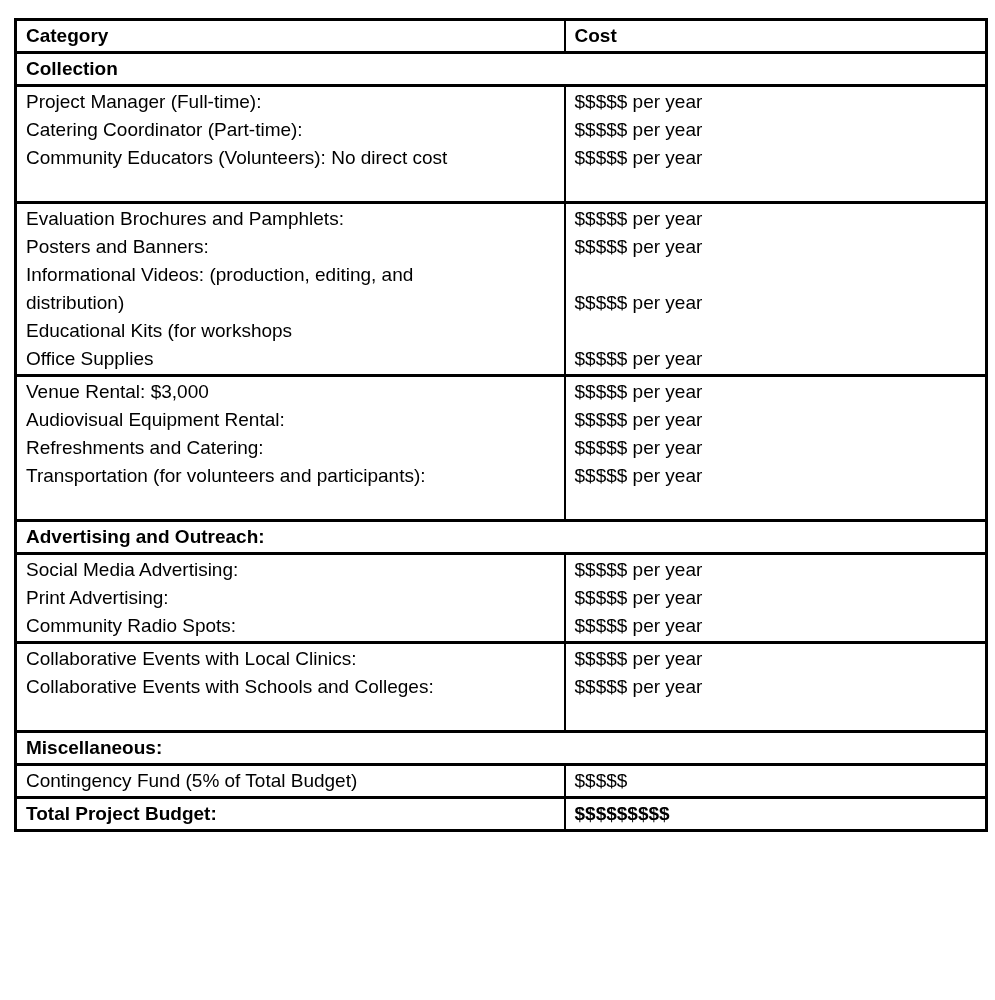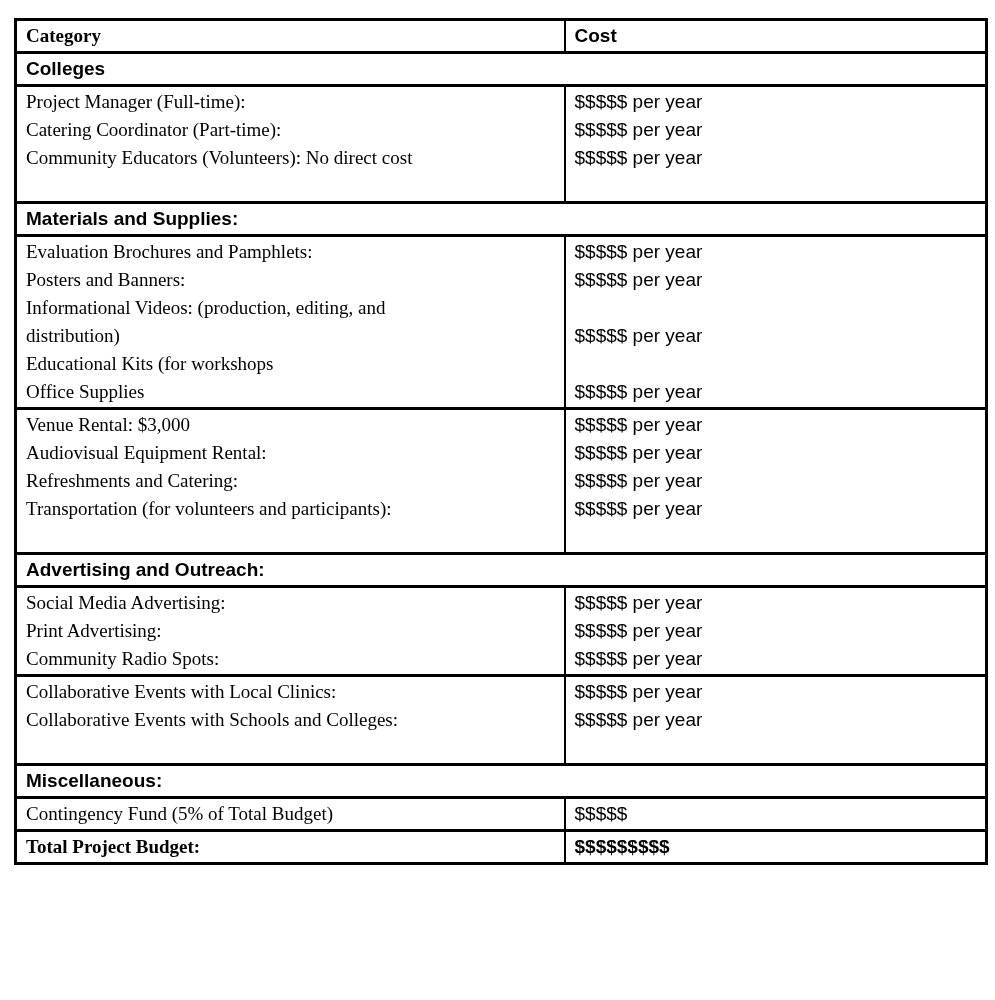--- a/index.html
+++ b/index.html
@@ -34,21 +34,20 @@
     vertical-align: top;
     font-size: 19px;
     line-height: 28px;
     text-align: left;
     overflow: hidden;
   }
   
   table.budget td.cat-cell,
   table.budget th.cat-cell {
     border-right: 2px solid #000000;
-    font-family: Liberation Serif, serif;
   }
   table.budget tr.header-row th {
     font-weight: bold;
     height: 28px;
     white-space: nowrap;
   }
   table.budget tr.section-row td {
     font-weight: bold;
     height: 28px;
     white-space: nowrap;
@@ -72,38 +71,35 @@
     <colgroup>
       <col class="col-cat">
       <col class="col-cost">
     </colgroup>
     <tbody id="budget-body">
         <tr class="header-row">
           <th class="cat-cell">Category</th>
           <th class="cost-cell">Cost</th>
         </tr>
         <tr class="section-row">
-          <td colspan="2">Colleges</td>
+          <td colspan="2">Collection</td>
         </tr>
         <tr class="block-row">
           <td class="cat-cell">
             <div class="line">Project Manager (Full-time):</div>
             <div class="line">Catering Coordinator (Part-time):</div>
             <div class="line">Community Educators (Volunteers): No direct cost</div>
             <div class="line"></div>
           </td>
           <td class="cost-cell">
             <div class="line">$$$$$ per year</div>
             <div class="line">$$$$$ per year</div>
             <div class="line">$$$$$ per year</div>
             <div class="line"></div>
           </td>
-        </tr>
-        <tr class="section-row">
-          <td colspan="2">Materials and Supplies:</td>
         </tr>
         <tr class="block-row">
           <td class="cat-cell">
             <div class="line">Evaluation Brochures and Pamphlets:</div>
             <div class="line">Posters and Banners:</div>
             <div class="line">Informational Videos: (production, editing, and</div>
             <div class="line">distribution)</div>
             <div class="line">Educational Kits (for workshops</div>
             <div class="line">Office Supplies</div>
           </td>

